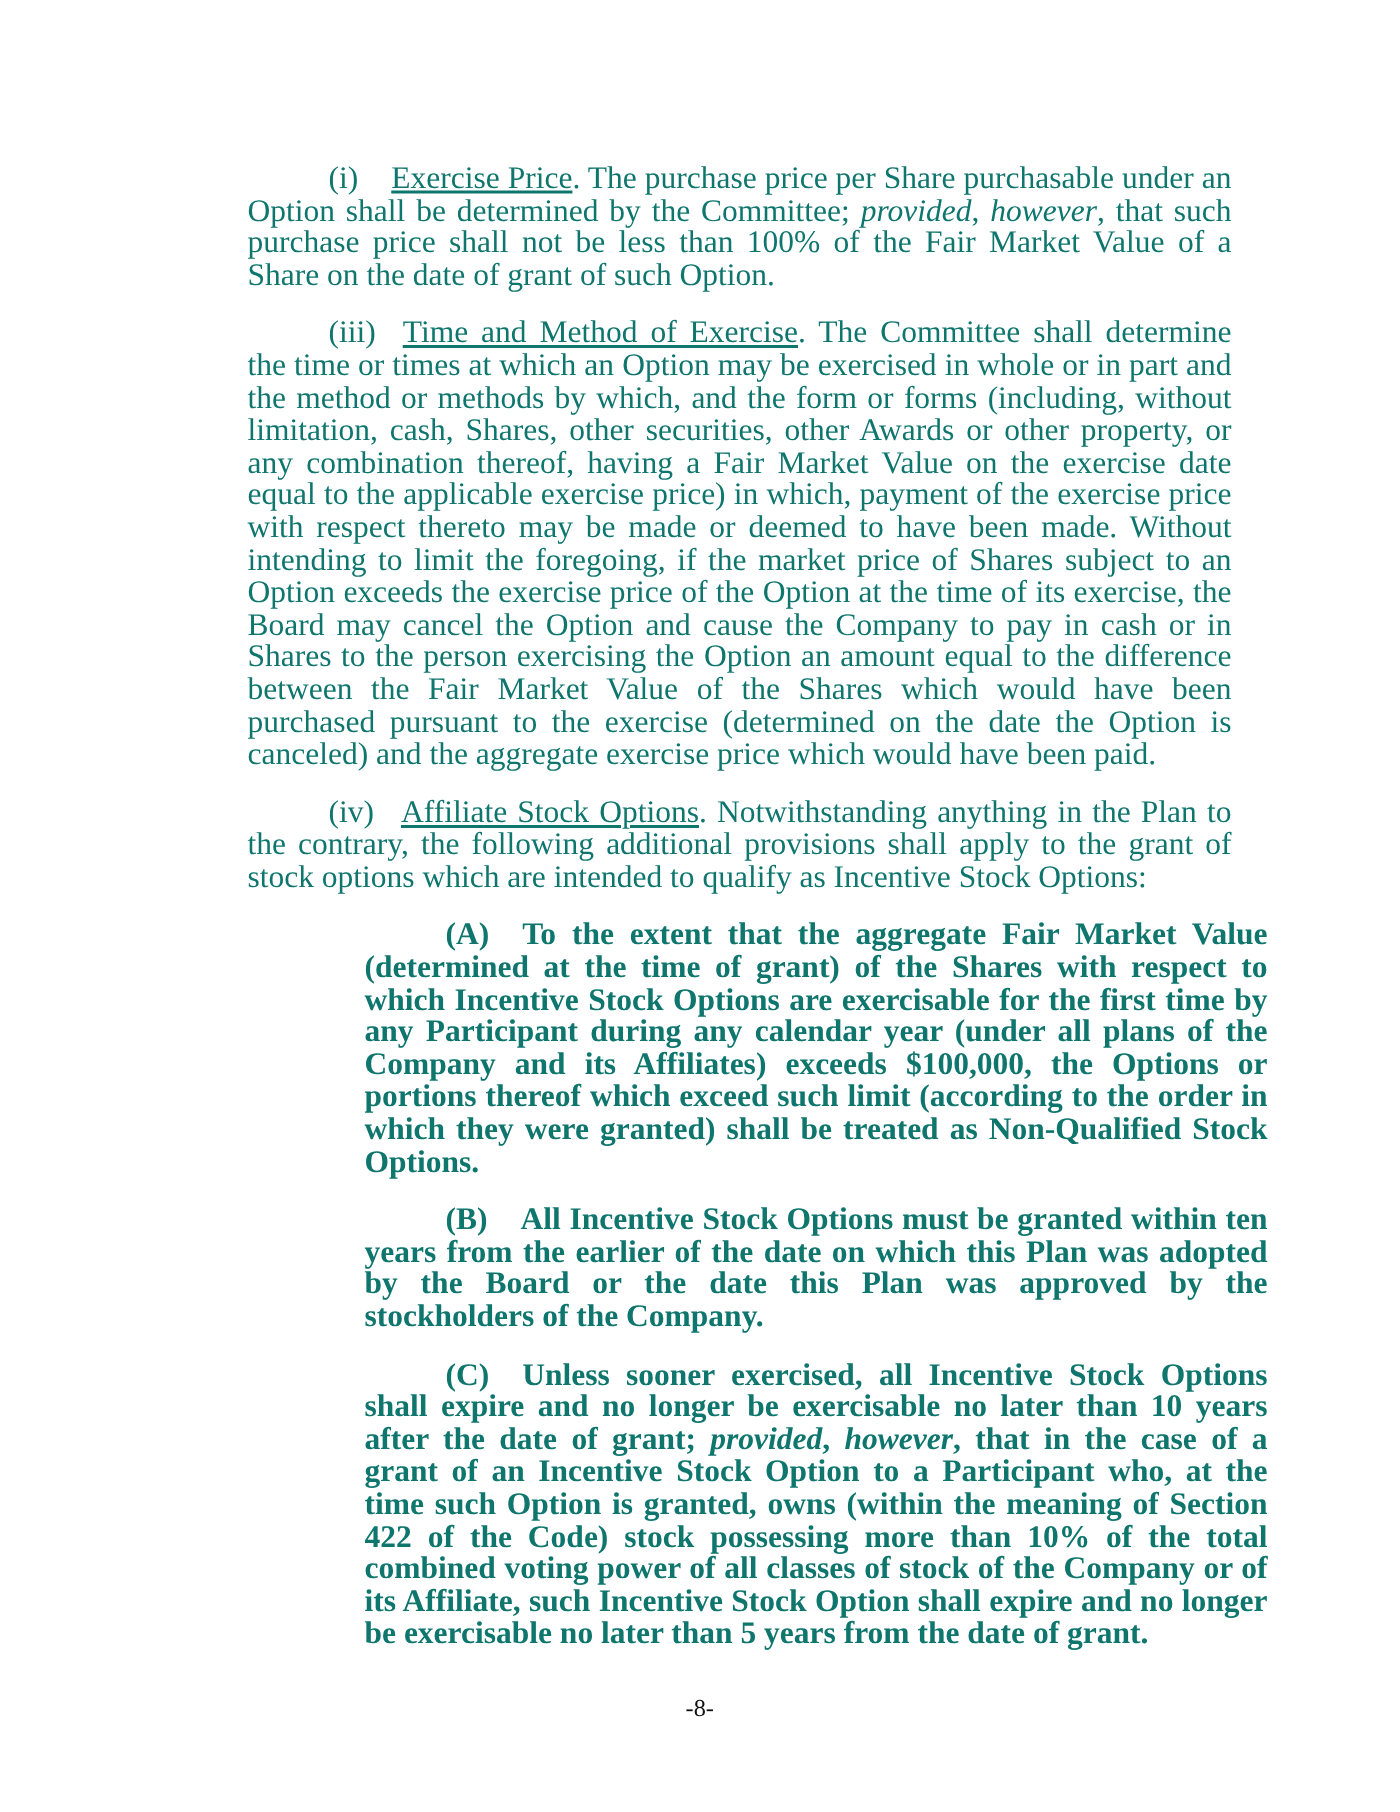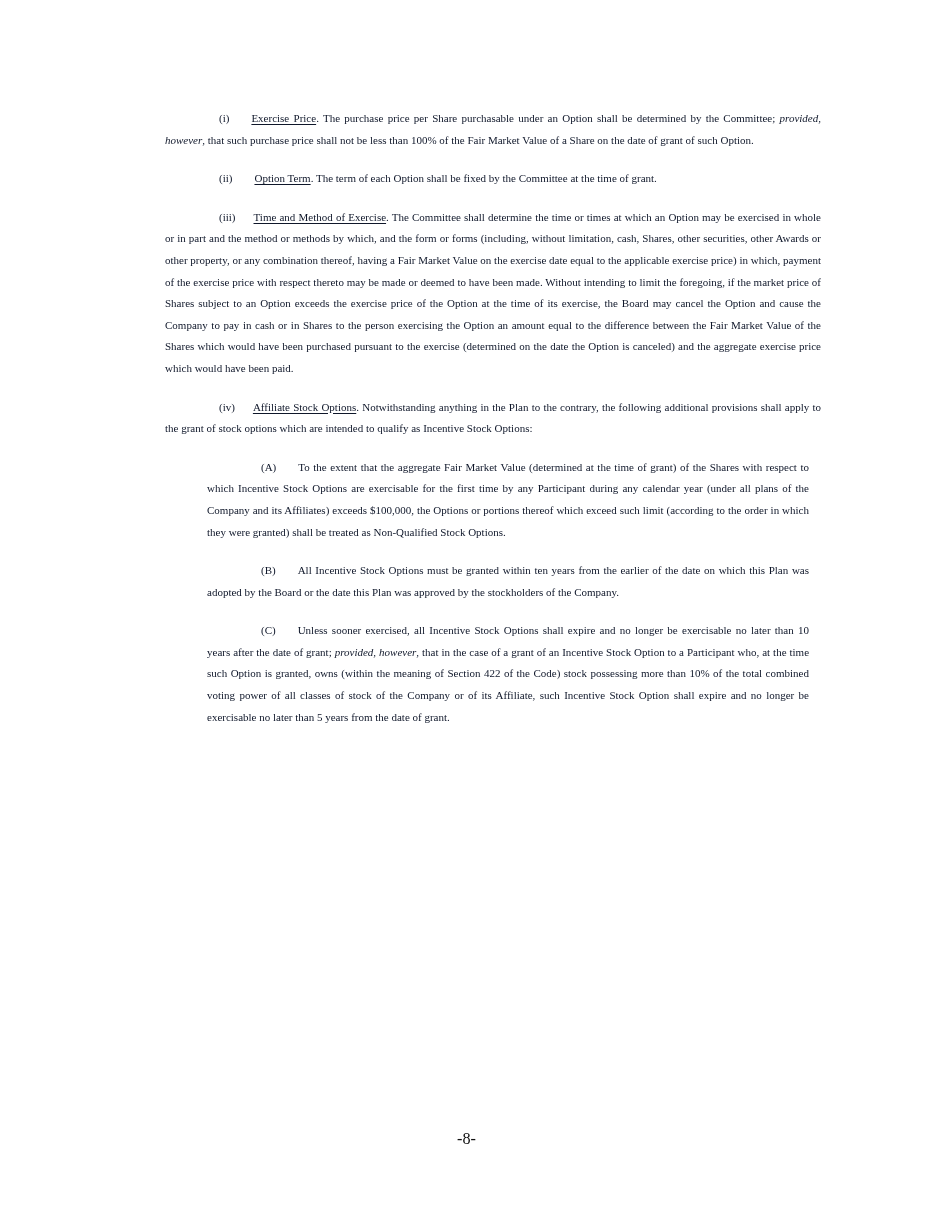--- a/index.html
+++ b/index.html
@@ -23,37 +23,38 @@
     height: 1208px;
     background: #ffffff;
   }
   .content {
     position: absolute;
     left: 165px;
     top: 108px;
     width: 656px;
   }
   .para {
-    font-size: 11px;
+    font-size: 21px;
     line-height: 21.6px;
     text-align: justify;
     margin: 0 0 17px 0;
-    color: #0f172a;
+    color: #0f766e;
   }
   .para .indent {
     display: inline-block;
     width: 54px;
   }
   .para .indent-sub {
     display: inline-block;
     width: 54px;
   }
   .level2 {
-    margin-left: 42px;
+    margin-left: 78px;
     width: 602px;
+    font-weight: bold;
   }
   .marker {
     display: inline-block;
     min-width: 0;
   }
   .gap-sm { display: inline-block; width: 18px; }
   .gap-md { display: inline-block; width: 22px; }
   u.hdr {
     text-decoration: underline;
     text-underline-offset: 2px;
@@ -72,23 +73,20 @@
 </head>
 <body>
 
 <div class="page">
   <div class="content">
 
     <p class="para">
       <span class="indent"></span><span class="marker">(i)</span><span class="gap-md"></span><u class="hdr">Exercise Price</u><span>. The purchase price per Share purchasable under an Option shall be determined by the Committee; </span><em>provided</em><span>, </span><em>however</em><span>, that such purchase price shall not be less than 100% of the Fair Market Value of a Share on the date of grant of such Option.</span>
     </p>
 
-    <p class="para">
-      <span class="indent"></span><span class="marker">(ii)</span><span class="gap-md"></span><u class="hdr">Option Term</u><span>. The term of each Option shall be fixed by the Committee at the time of grant.</span>
-    </p>
 
     <p class="para">
       <span class="indent"></span><span class="marker">(iii)</span><span class="gap-sm"></span><u class="hdr">Time and Method of Exercise</u><span>. The Committee shall determine the time or times at which an Option may be exercised in whole or in part and the method or methods by which, and the form or forms (including, without limitation, cash, Shares, other securities, other Awards or other property, or any combination thereof, having a Fair Market Value on the exercise date equal to the applicable exercise price) in which, payment of the exercise price with respect thereto may be made or deemed to have been made. Without intending to limit the foregoing, if the market price of Shares subject to an Option exceeds the exercise price of the Option at the time of its exercise, the Board may cancel the Option and cause the Company to pay in cash or in Shares to the person exercising the Option an amount equal to the difference between the Fair Market Value of the Shares which would have been purchased pursuant to the exercise (determined on the date the Option is canceled) and the aggregate exercise price which would have been paid.</span>
     </p>
 
     <p class="para">
       <span class="indent"></span><span class="marker">(iv)</span><span class="gap-sm"></span><u class="hdr">Affiliate Stock Options</u><span>. Notwithstanding anything in the Plan to the contrary, the following additional provisions shall apply to the grant of stock options which are intended to qualify as Incentive Stock Options:</span>
     </p>
 
     <p class="para level2">

